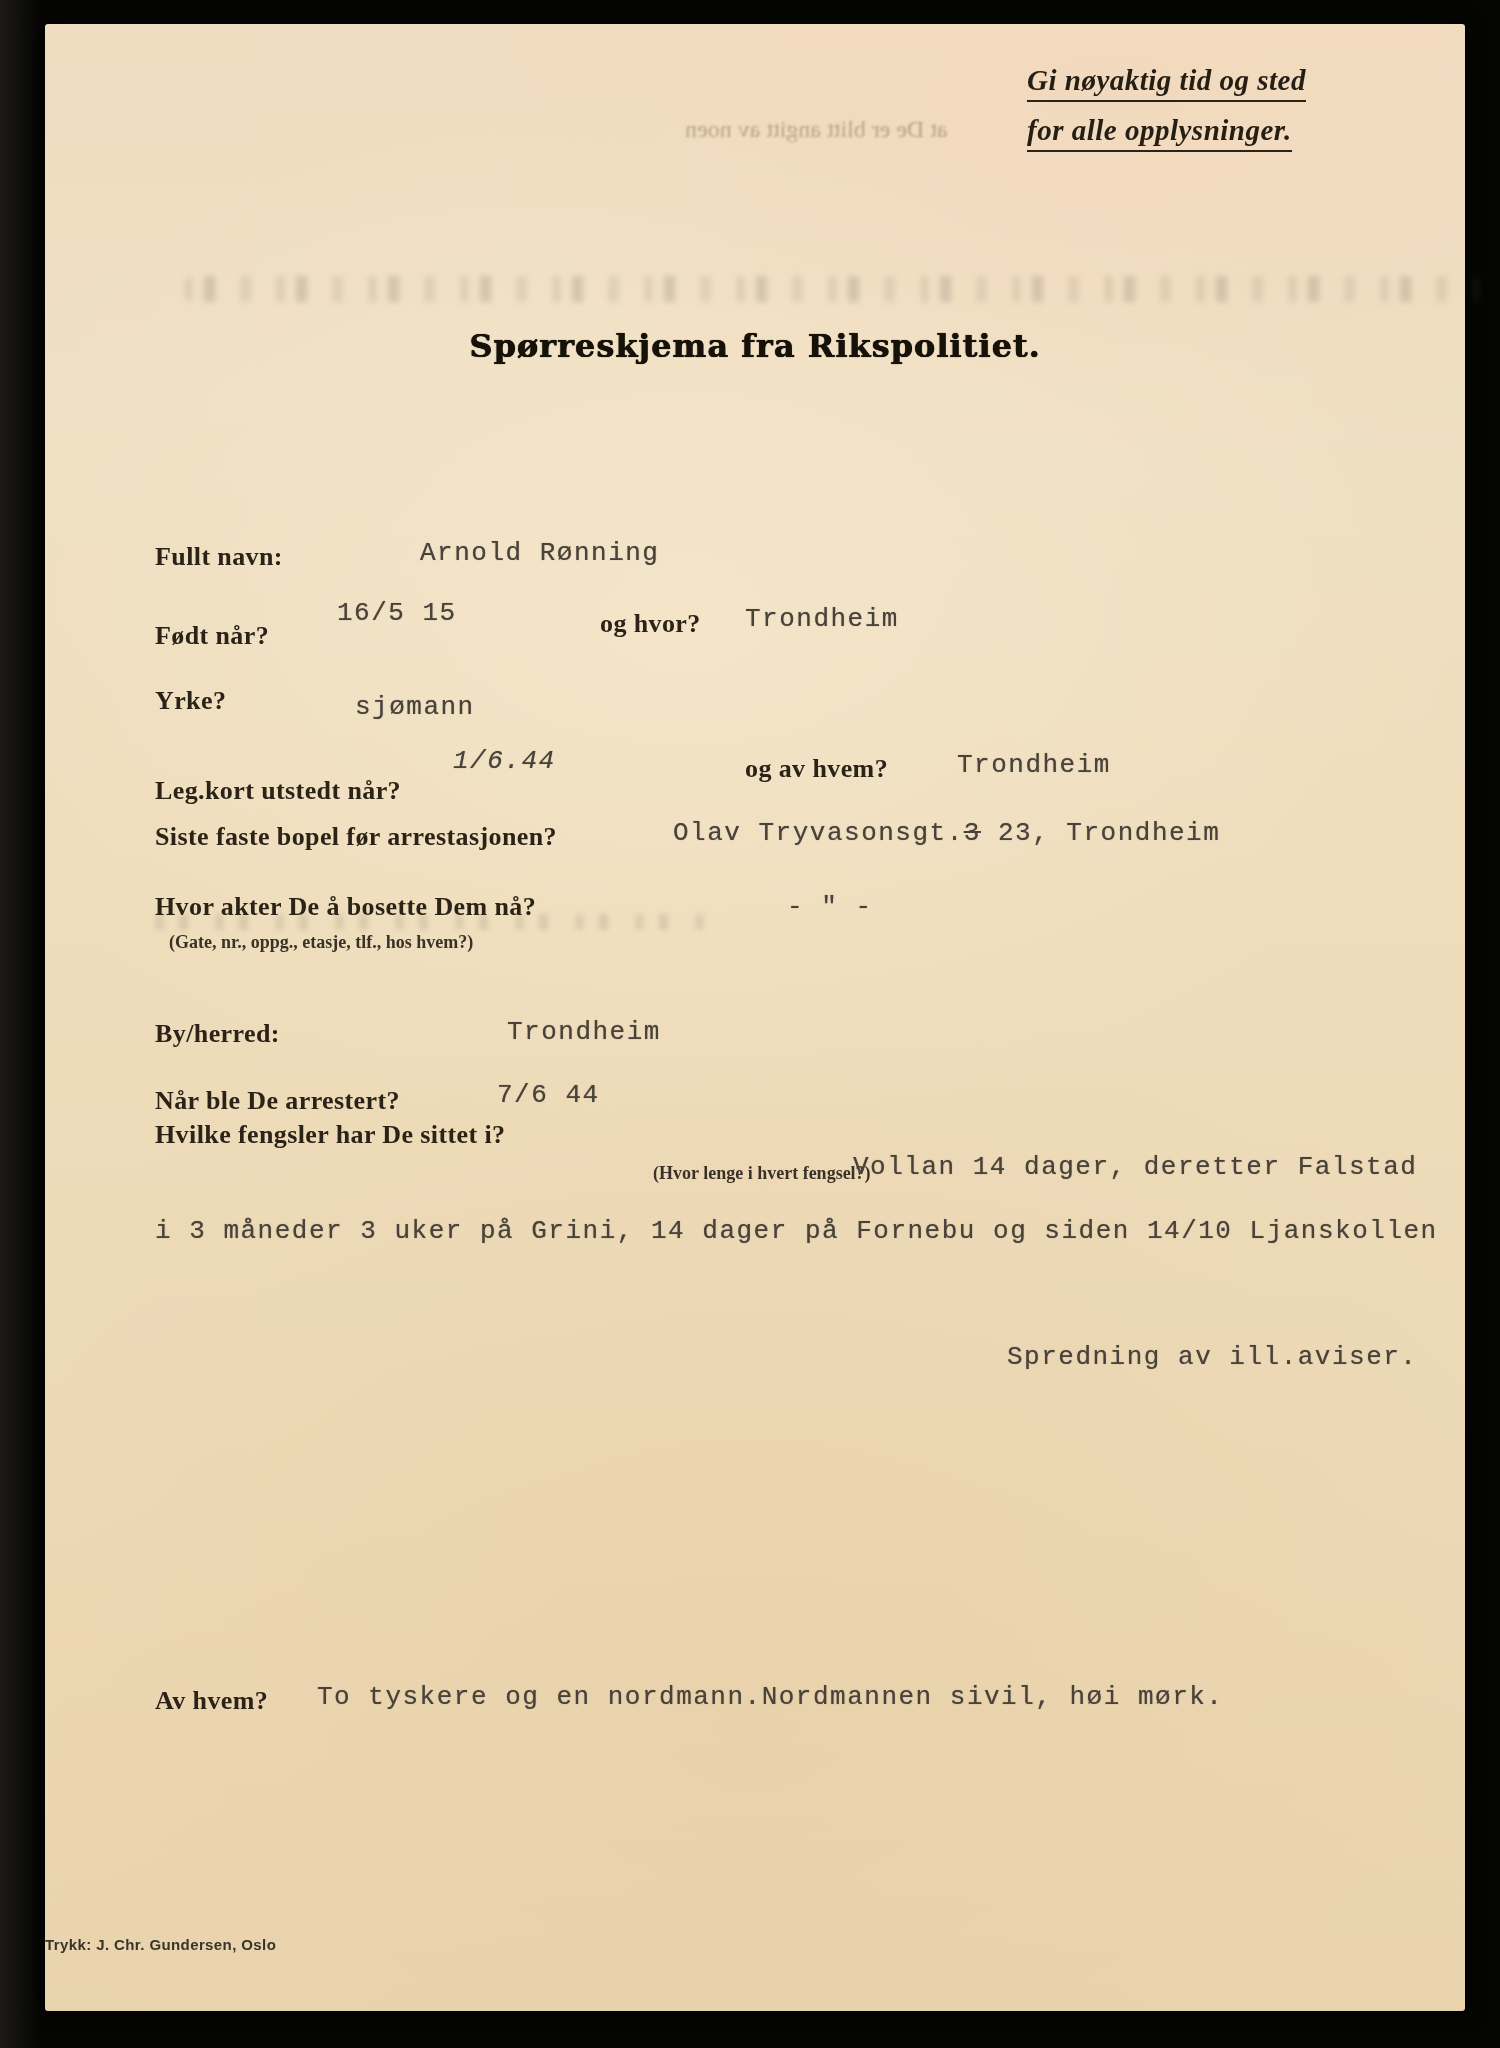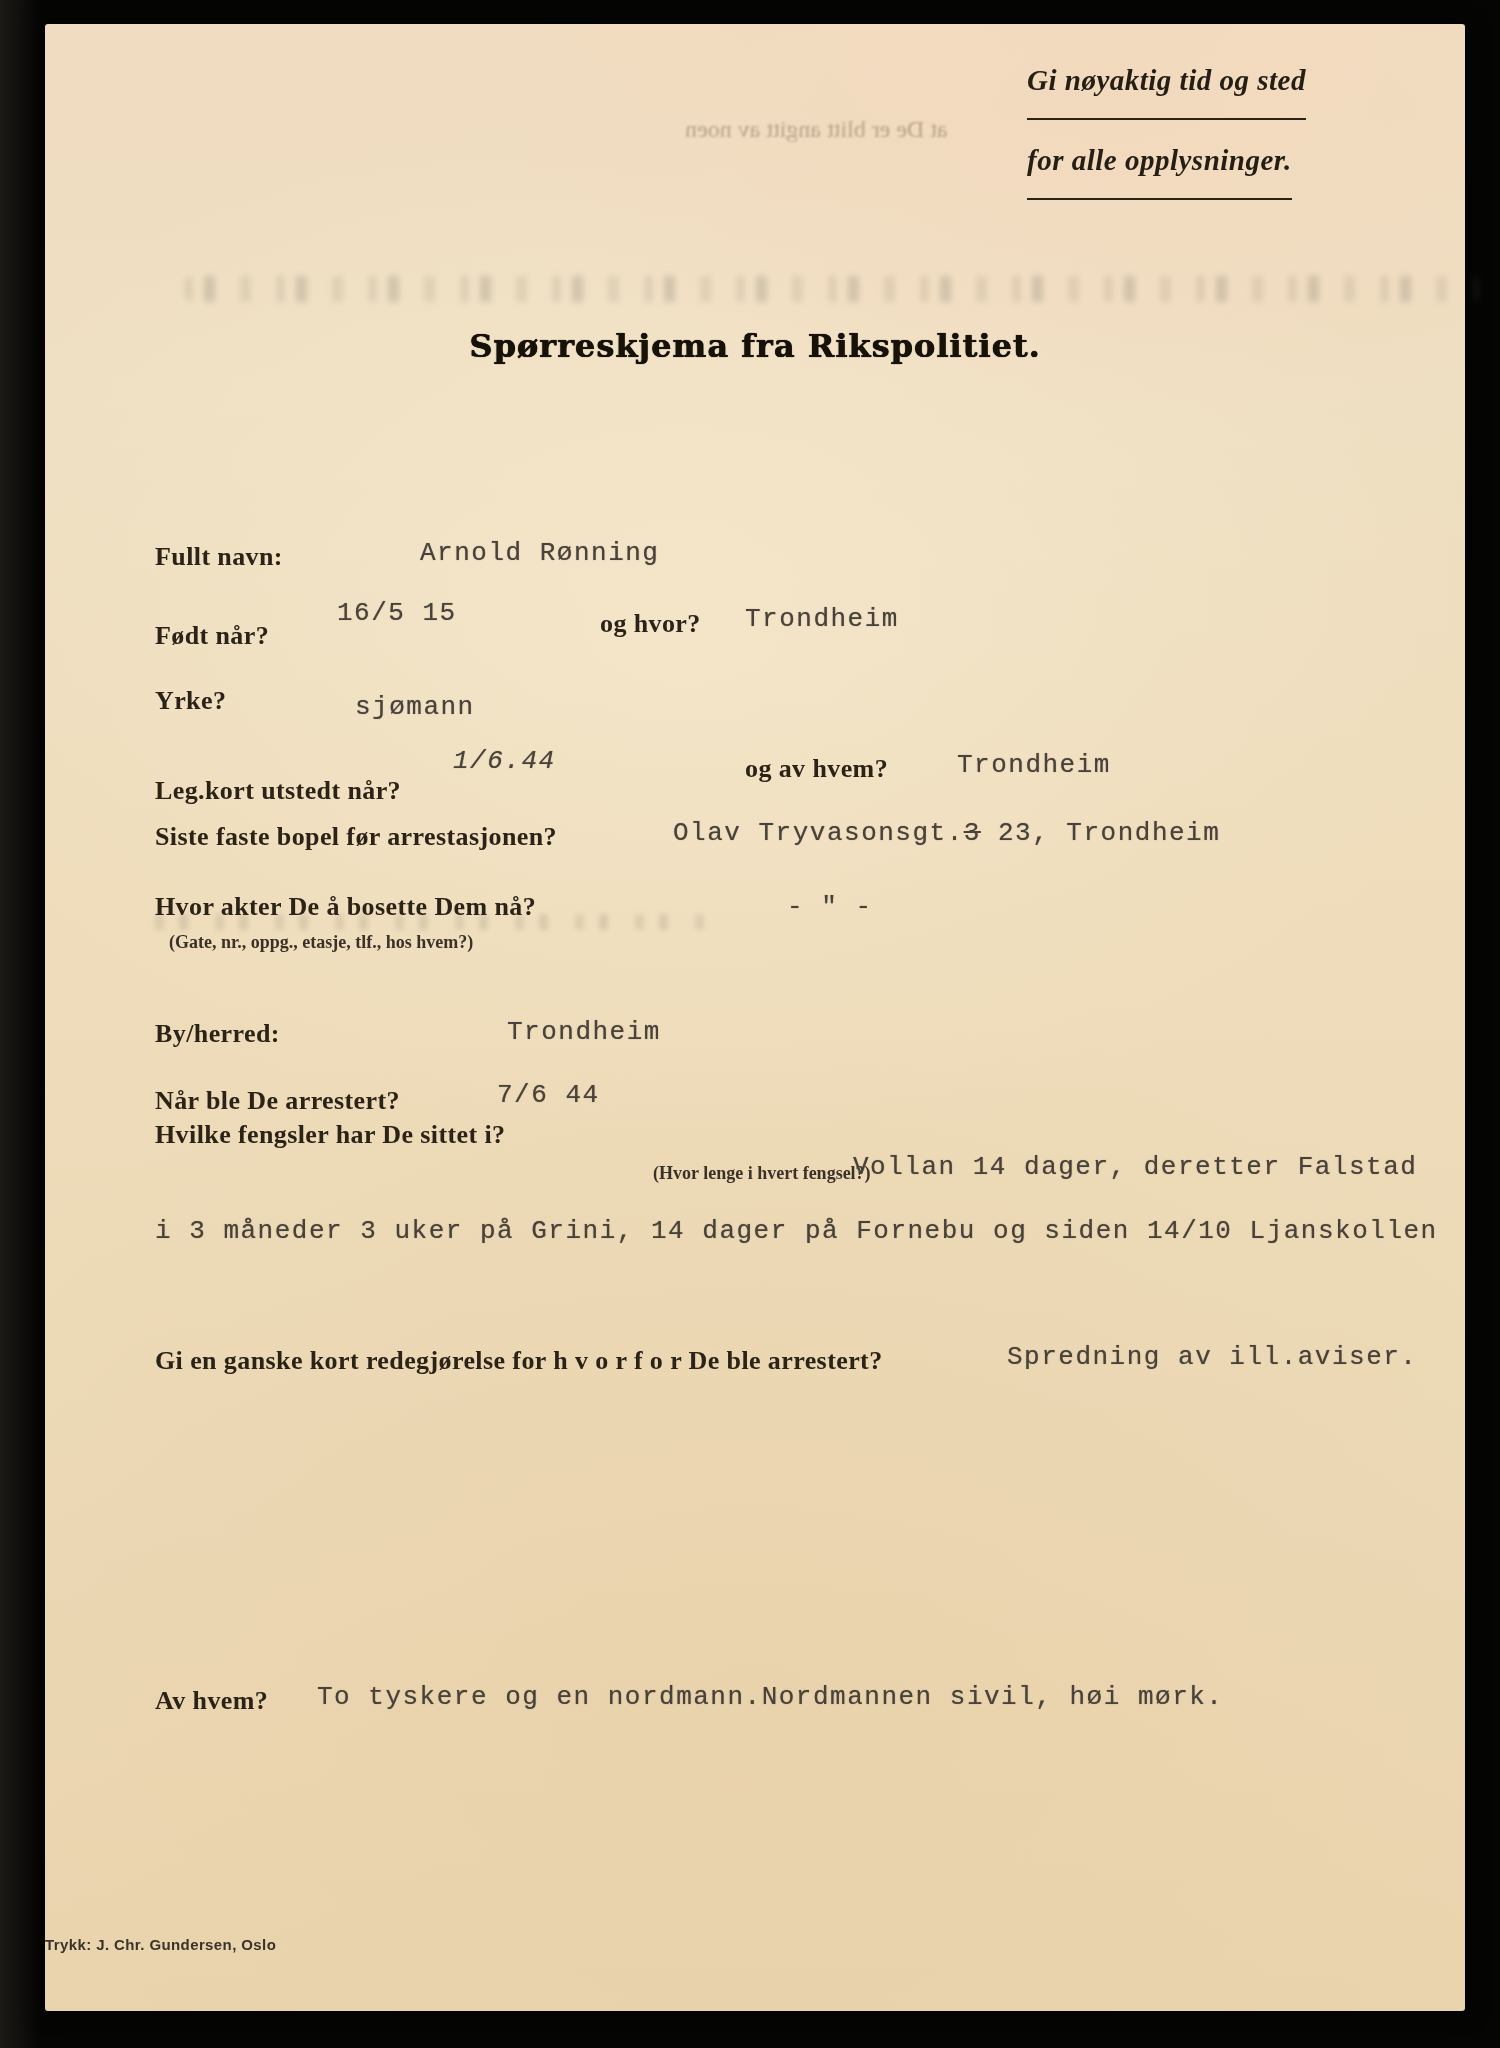--- a/index.html
+++ b/index.html
@@ -75,22 +75,22 @@
     font-family:"Liberation Serif", serif;
     font-style:italic;
     font-weight:bold;
     font-size:29px;
     color:#241e14;
     white-space:nowrap;
   }
   .header-note .hn-line{
     display:table;
     border-bottom:2.5px solid #2a2418;
-    padding-bottom:21px;
-    margin-bottom:24px;
+    padding-bottom:3px;
+    margin-bottom:12px;
     letter-spacing:.5px;
   }
   .bleed{
     position:absolute;
     font-family:"Liberation Serif", serif;
     font-size:24px;
     color:#7d6c52;
     transform:scaleX(-1);
     filter:blur(1.2px);
     opacity:.5;
@@ -174,21 +174,20 @@
   <div class="typed" style="left:462px; top:993px;">Trondheim</div>
 
   <div class="lbl" style="left:110px; top:1062px;">Når ble De arrestert?</div>
   <div class="typed" style="left:452px; top:1056px;">7/6 44</div>
 
   <div class="lbl" style="left:110px; top:1096px;">Hvilke fengsler har De sittet i?</div>
   <div class="sublbl" style="left:608px; top:1139px;">(Hvor lenge i hvert fengsel?)</div>
   <div class="typed" style="left:808px; top:1128px;">Vollan 14 dager, deretter Falstad</div>
   <div class="typed" style="left:110px; top:1192px;">i 3 måneder 3 uker på Grini, 14 dager på Fornebu og siden 14/10 Ljanskollen</div>
 
-  <div class="lbl" style="left:110px; top:1322px;">Gi en ganske kort redegjørelse for h v o r f o r De ble arrestert?</div>
   <div class="typed" style="left:962px; top:1318px;">Spredning av ill.aviser.</div>
 
   <div class="lbl" style="left:110px; top:1662px;">Av hvem?</div>
   <div class="typed" style="left:272px; top:1658px;">To tyskere og en nordmann.Nordmannen sivil, høi mørk.</div>
 
   <div class="footer-credit">Trykk: J. Chr. Gundersen, Oslo</div>
 
 </div>
 
 </body></html>

